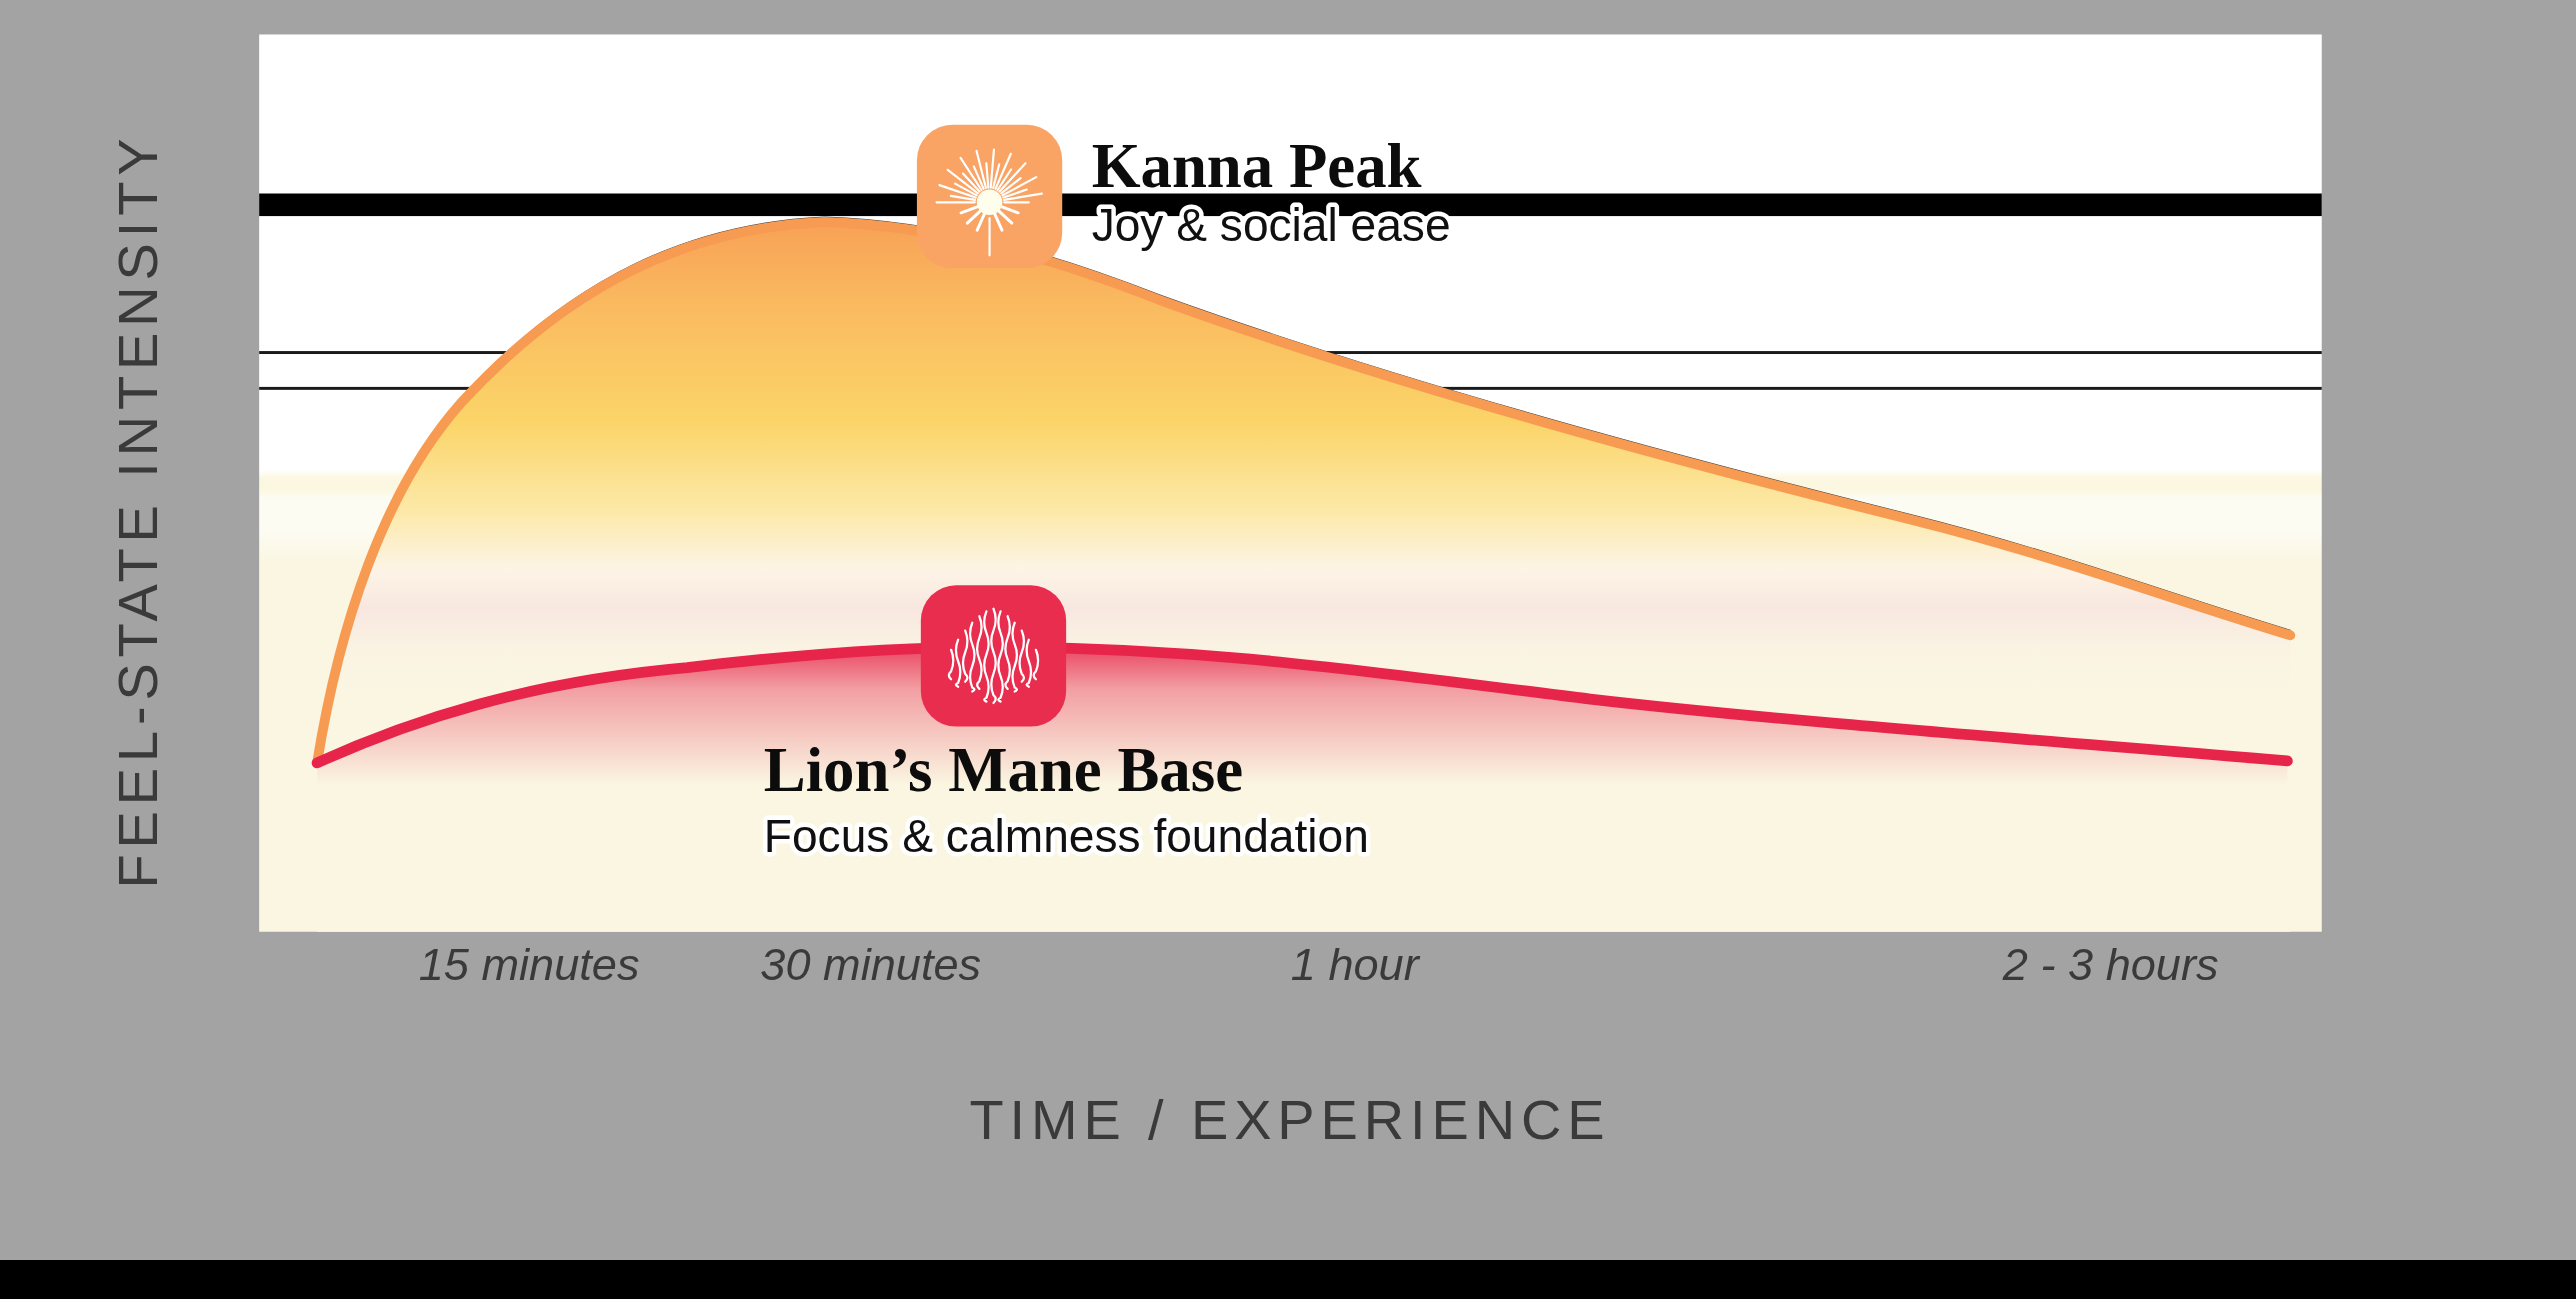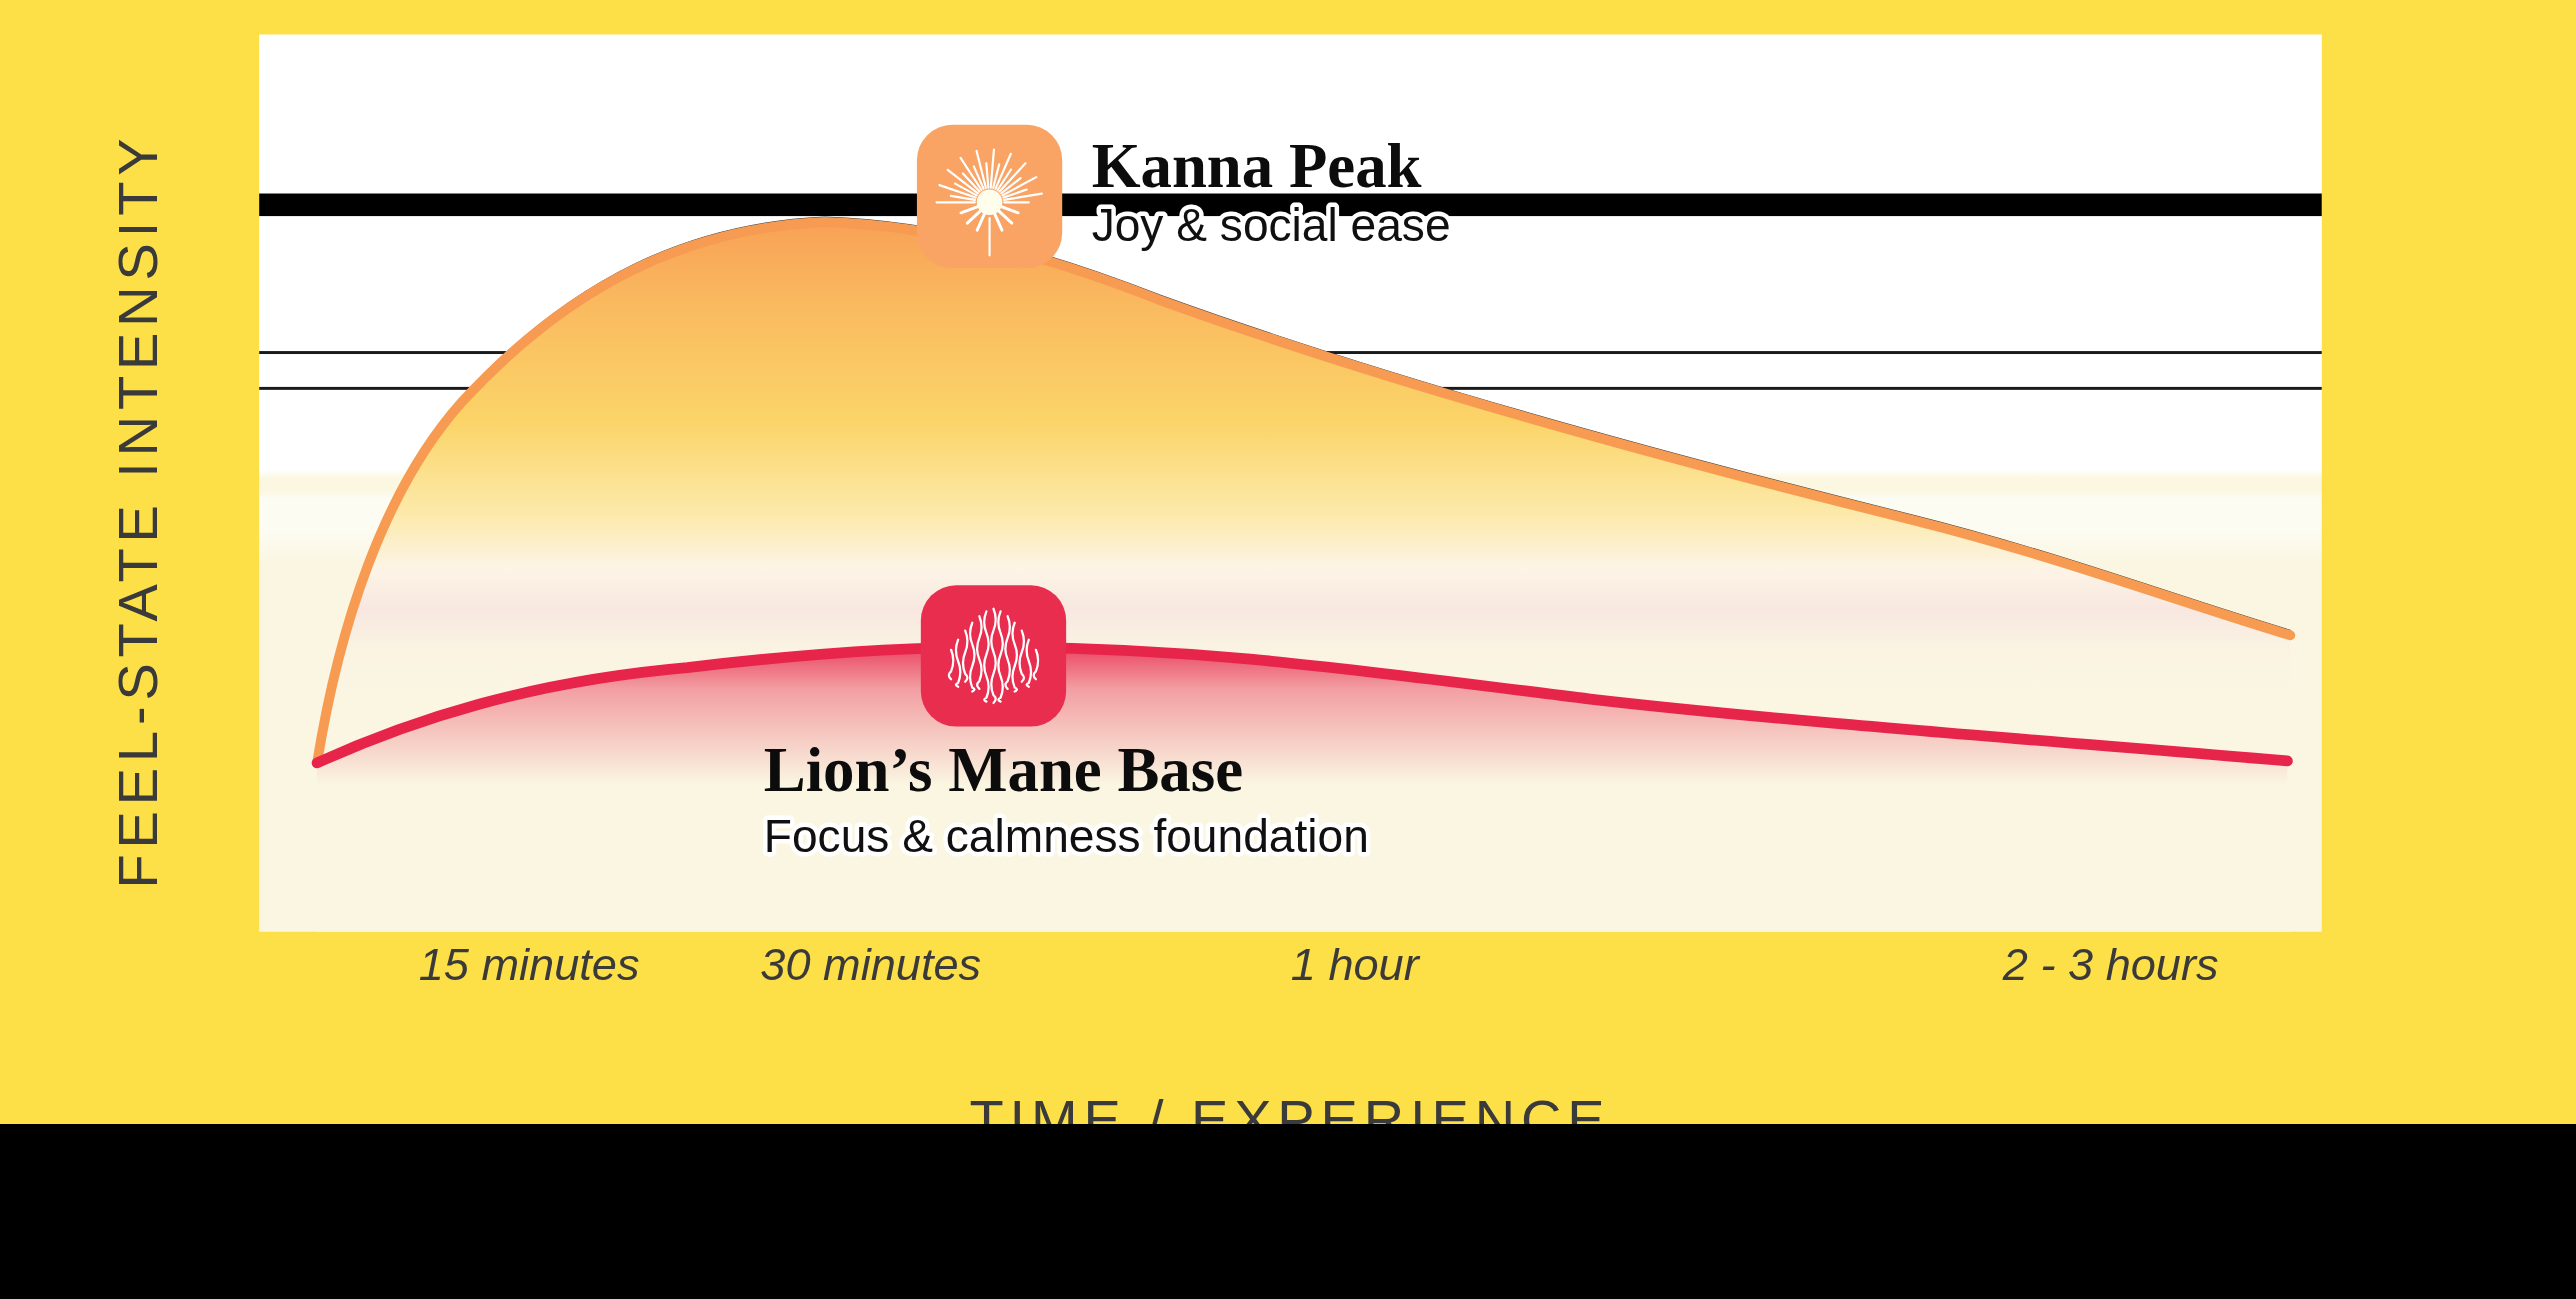--- a/index.html
+++ b/index.html
@@ -1,16 +1,16 @@
 <!DOCTYPE html>
 <html><head>
 <meta charset="utf-8">
 <style>
   html,body{margin:0;padding:0;background:#000;}
-  #stage{position:relative;width:2576px;height:1124px;background:#fde047;overflow:hidden;
+  #stage{position:relative;width:2576px;height:1260px;background:#a3a3a3;overflow:hidden;
          font-family:"Liberation Sans", sans-serif;}
   svg{position:absolute;left:0;top:0;}
   text{-webkit-user-select:none;user-select:none;}
   .serif-title{font-family:"Liberation Serif", serif;font-weight:700;font-size:64px;fill:#0c0c0c;}
   .sans-sub{font-family:"Liberation Sans", sans-serif;font-size:47px;fill:#101010;
             stroke:#ffffff;stroke-width:9px;paint-order:stroke;stroke-linejoin:round;}
   .tick-label{font-family:"Liberation Sans", sans-serif;font-style:italic;font-size:46px;fill:#3a3a3a;}
   .axis-label{font-family:"Liberation Sans", sans-serif;font-size:57px;fill:#3a3a3a;letter-spacing:6px;}
 </style>
 </head>

